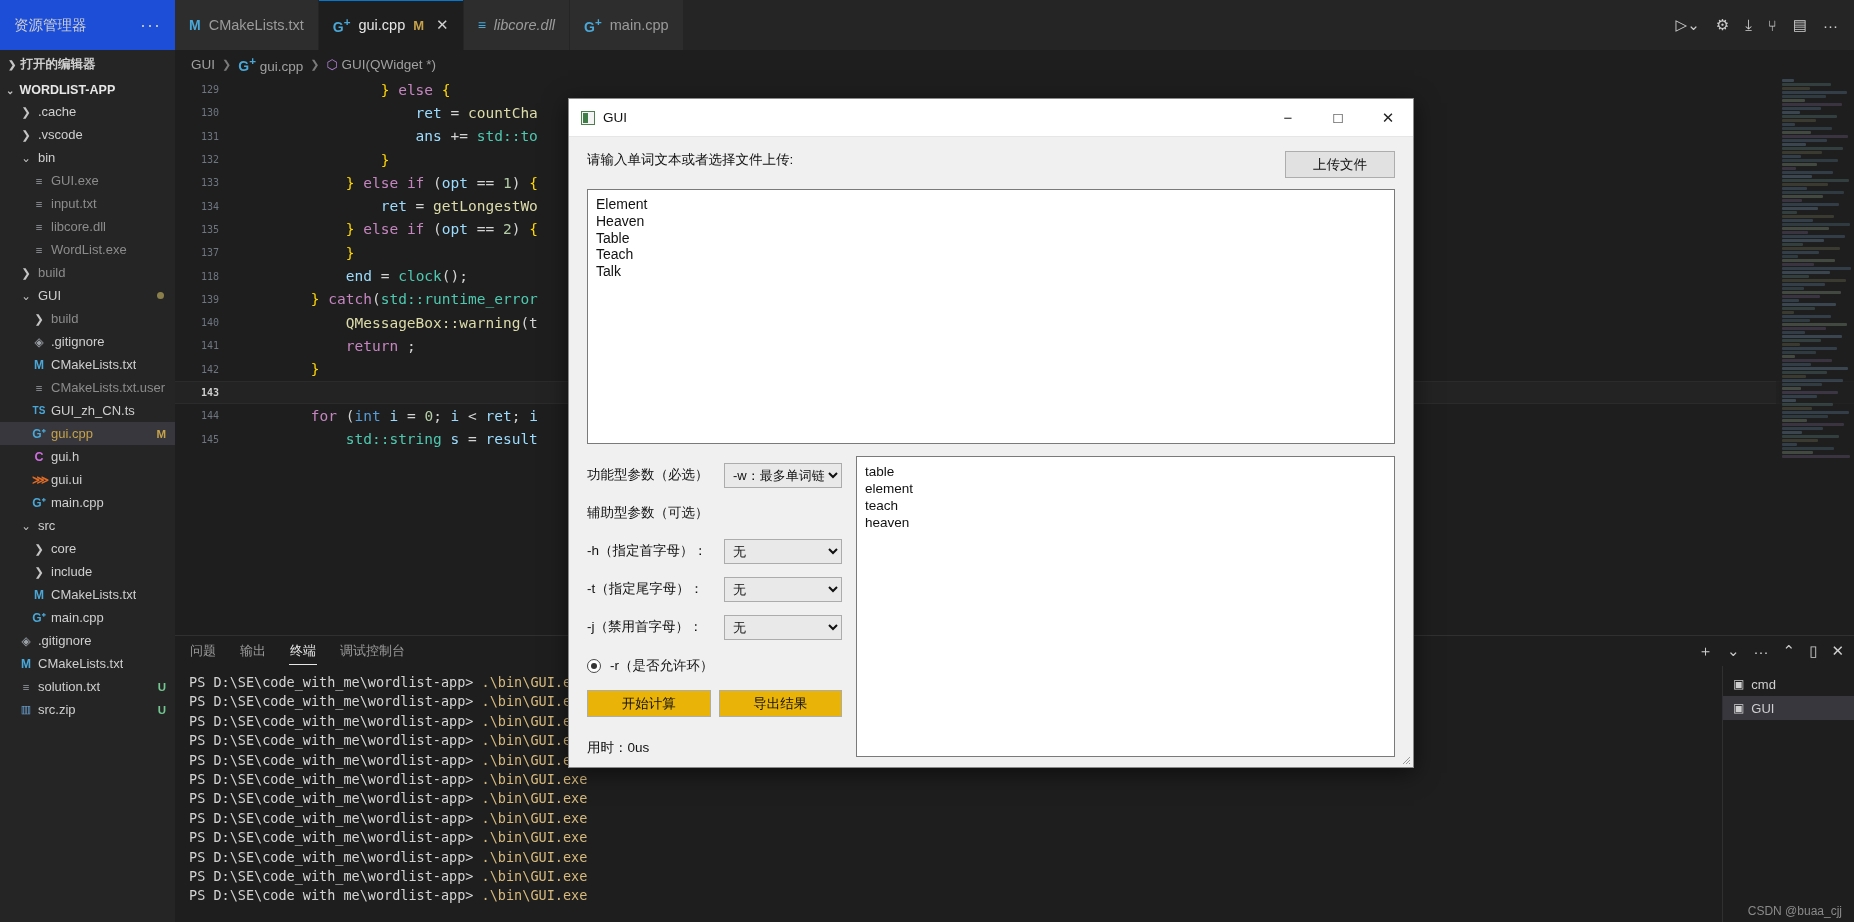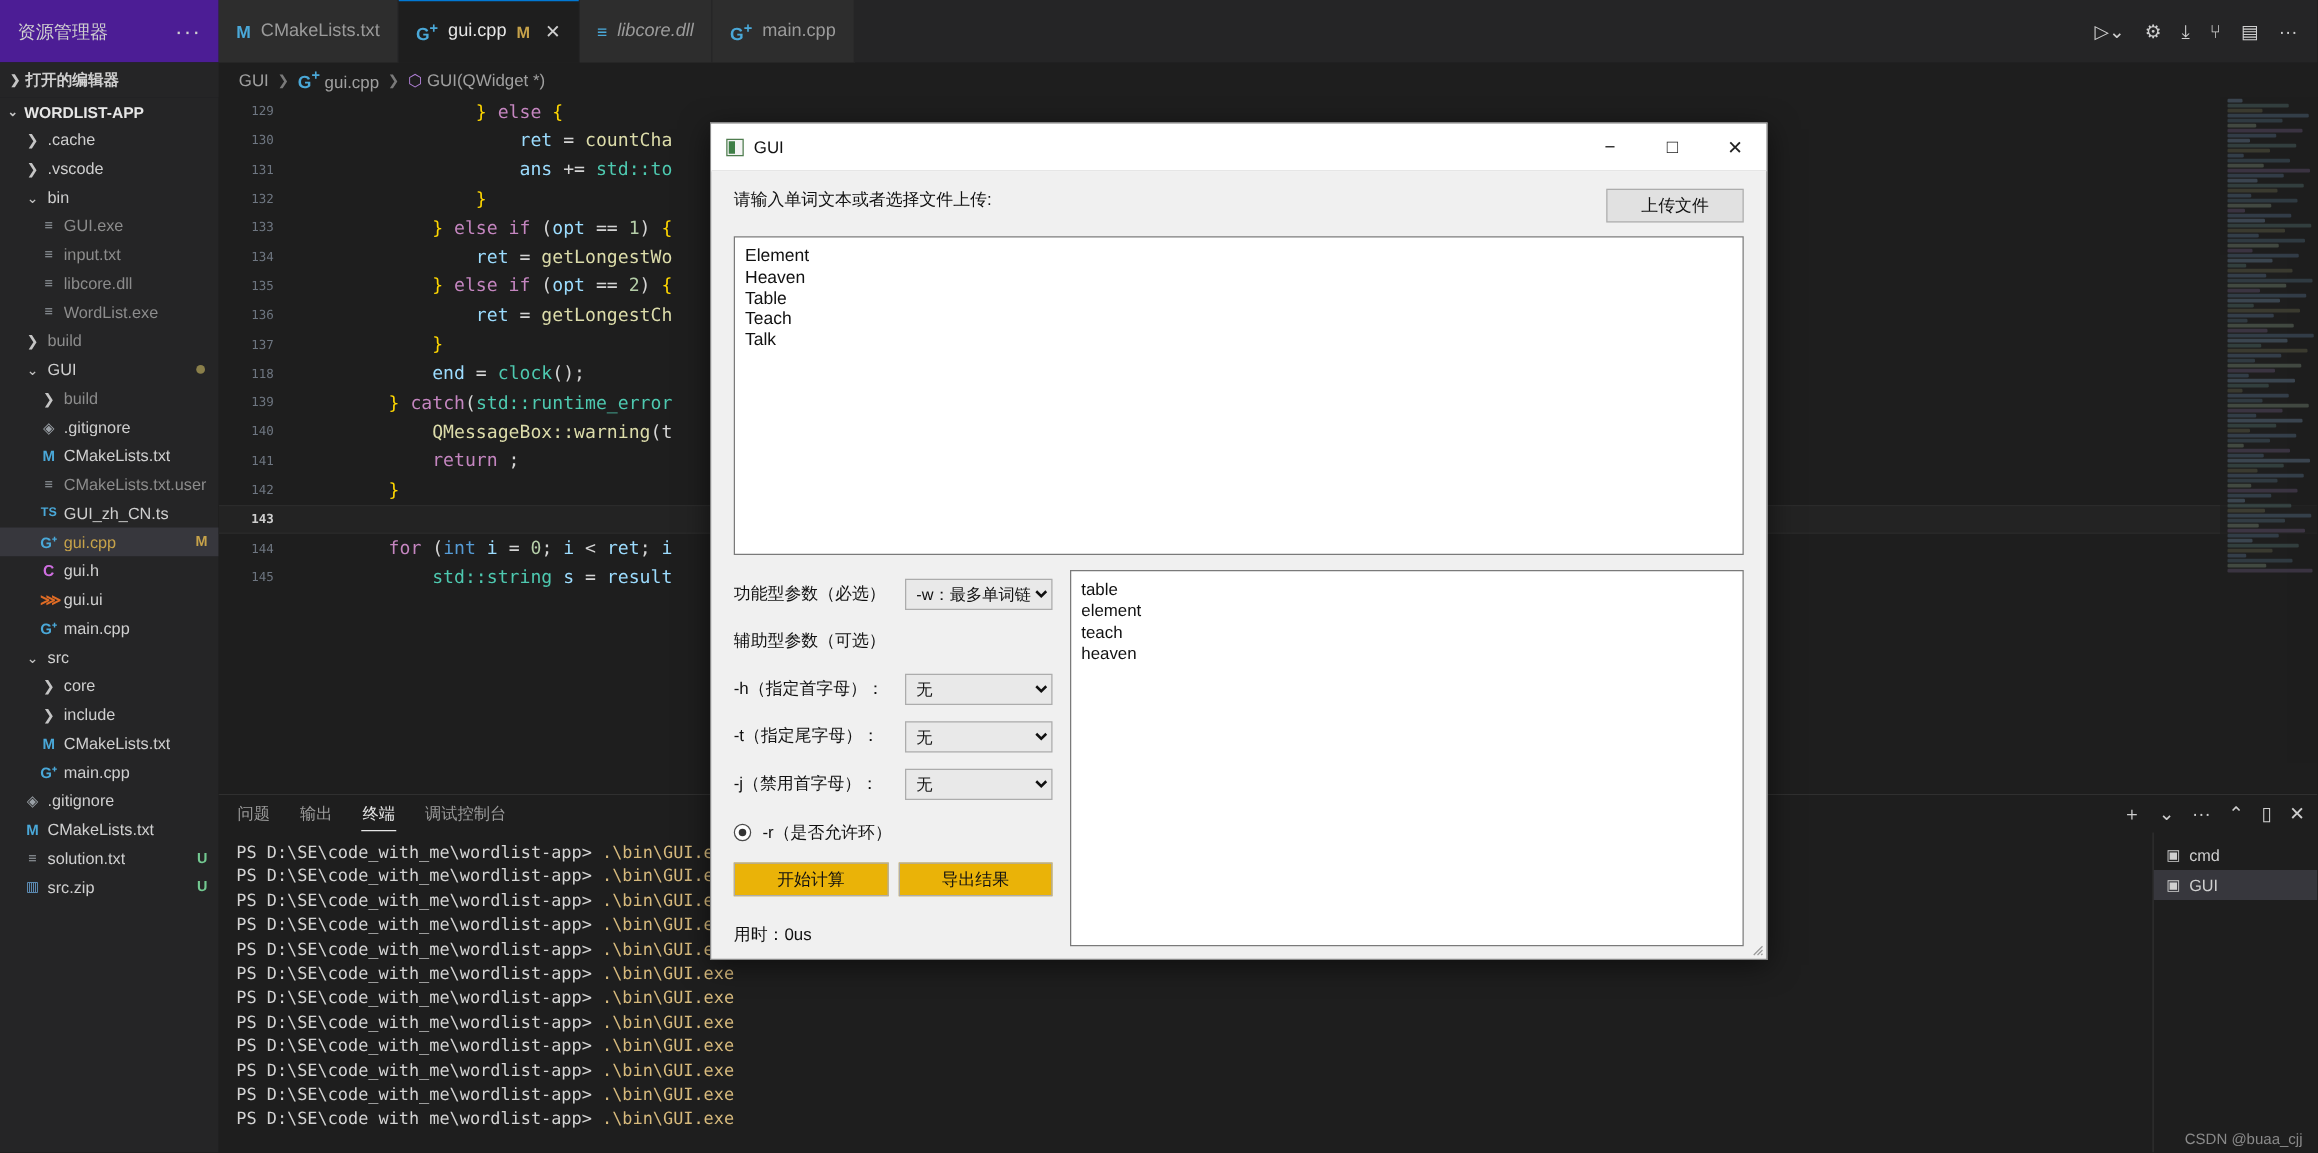--- a/index.html
+++ b/index.html
@@ -3,21 +3,21 @@
 <meta charset="utf-8">
 <style>
   * { box-sizing: border-box; margin:0; padding:0; }
   html,body { width:1854px; height:922px; overflow:hidden; background:#1e1e1e;
     font-family:"Liberation Sans", sans-serif; }
 
   #app { position:relative; width:1854px; height:922px; display:flex; flex-direction:column; }
 
   
   .titlebar { height:50px; background:#252526; display:flex; align-items:stretch; flex:none; }
-  .tb-left { width:175px; background:#4c1d95; display:flex; align-items:center;
+  .tb-left { width:175px; background:#1d4ed8; display:flex; align-items:center;
       justify-content:space-between; padding:0 14px 0 14px; }
   .tb-left .ttl { color:#cfcfcf; font-size:14.5px; }
   .tb-left .dots { color:#cfcfcf; font-size:18px; letter-spacing:1px; cursor:pointer; }
 
   .tabs { flex:1; display:flex; align-items:stretch; background:#252526; }
   .tab { display:flex; align-items:center; gap:8px; padding:0 14px; background:#2d2d2d;
       border-right:1px solid #252526; color:#9b9b9b; font-size:14.5px; min-width:60px;
       position:relative; cursor:pointer; }
   .tab.active { background:#1e1e1e; color:#e6e6e6; }
   .tab.active::before { content:""; position:absolute; left:0; right:0; top:0; height:1px;
@@ -366,24 +366,20 @@
    <span class="lnum">133</span>
    <span class="code">            <span class="br1">}</span> <span class="kw">else if</span> (<span class="var">opt</span> == <span class="num">1</span>) <span class="br1">{</span></span>
             </div>
             <div class="codeline ">
    <span class="lnum">134</span>
    <span class="code">                <span class="var">ret</span> = <span class="fn">getLongestWo</span></span>
             </div>
             <div class="codeline ">
    <span class="lnum">135</span>
    <span class="code">            <span class="br1">}</span> <span class="kw">else if</span> (<span class="var">opt</span> == <span class="num">2</span>) <span class="br1">{</span></span>
-            </div>
-            <div class="codeline ">
-   <span class="lnum">136</span>
-   <span class="code">                <span class="var">ret</span> = <span class="fn">getLongestCh</span></span>
             </div>
             <div class="codeline ">
    <span class="lnum">137</span>
    <span class="code">            <span class="br1">}</span></span>
             </div>
             <div class="codeline ">
    <span class="lnum">118</span>
    <span class="code">            <span class="var">end</span> = <span class="ty">clock</span>();</span>
             </div>
             <div class="codeline ">

